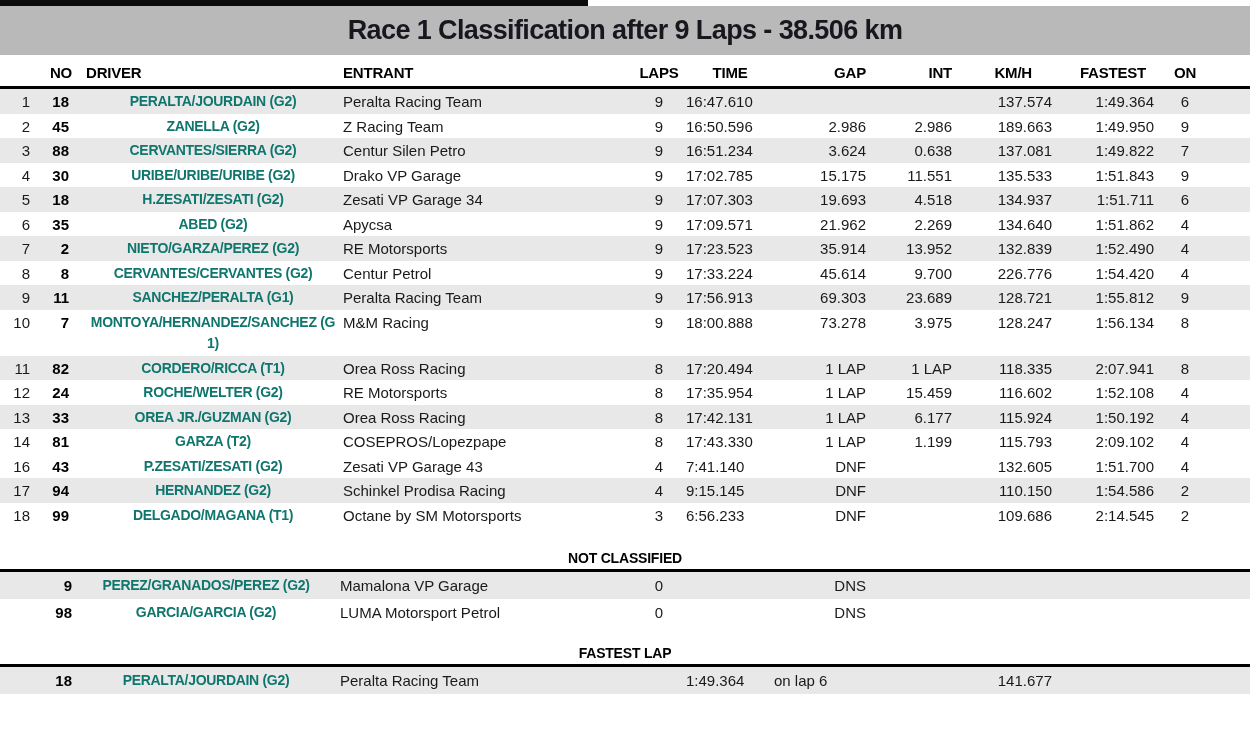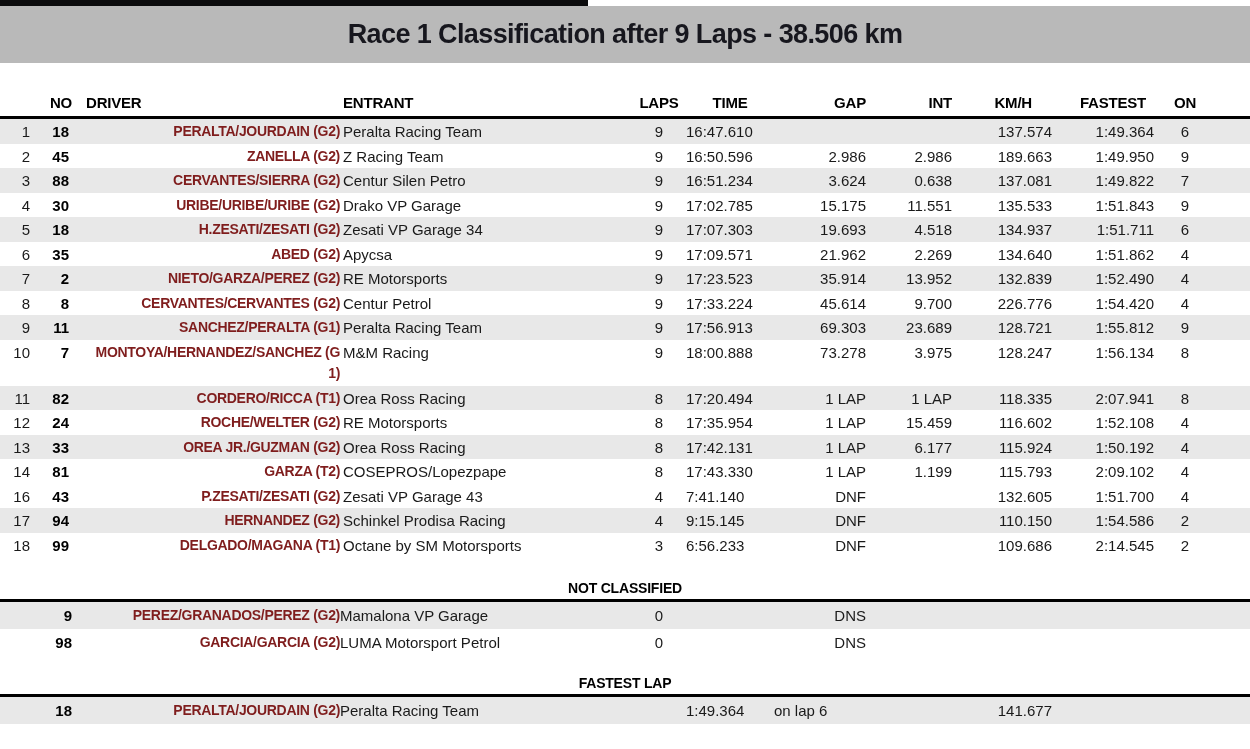--- a/index.html
+++ b/index.html
@@ -12,21 +12,21 @@
     overflow: hidden;
     position: relative;
   }
   .top-strip {
     position: absolute; top: 0; left: 0;
     width: 588px; height: 6px;
     background: #0b0b0d;
   }
   .title-bar {
     margin-top: 6px;
-    height: 57px; width: 100%;
+    height: 49px; width: 100%;
     background: #b9b9b9;
     display: flex; align-items: center; justify-content: center;
   }
   .title-bar .title {
     font-size: 27px; font-weight: bold;
     color: #17171e; letter-spacing: -0.6px;
   }
   table {
     width: 1250px;
     border-collapse: collapse;
@@ -40,42 +40,42 @@
   col.c-time    { width: 88px; }
   col.c-gap     { width: 92px; }
   col.c-int     { width: 86px; }
   col.c-kmh     { width: 100px; }
   col.c-fastest { width: 102px; }
   col.c-on      { width: 62px; }
   col.c-sp      { width: 34px; }
 
   thead th {
     font-size: 15px; font-weight: bold; color: #000;
-    padding: 31px 0 5px 0;
+    padding: 9px 0 5px 0;
     letter-spacing: -0.2px;
     white-space: nowrap;
   }
   .main-table thead tr { border-bottom: 3px solid #000; }
 
   td {
     font-size: 15px;
     padding: 2px 0 1px 0;
     line-height: 21.5px;
     vertical-align: top;
     white-space: nowrap;
   }
   tr.stripe { background: #e8e8e8; }
   .al { text-align: left; }
   .ar { text-align: right; }
   .ac { text-align: center; }
   td.pos    { text-align: right; padding-right: 4px; color: #1a1a1a; }
   td.no     { text-align: right; padding-right: 3px; font-weight: bold; color: #000; }
   td.driver {
-    text-align: right; padding-left: 14px;
-    font-weight: bold; font-size: 14px; color: #7f1d1d;
+    text-align: center; padding-left: 14px;
+    font-weight: bold; font-size: 14px; color: #0f766e;
     letter-spacing: -0.3px;
     white-space: normal; word-break: break-all;
   }
   td.entrant { text-align: left; padding-left: 3px; }
   td.laps   { text-align: center; }
   td.time   { text-align: left; }
   td.gap    { text-align: right; }
   td.gap-left { text-align: left; padding-left: 24px; }
   td.int    { text-align: right; }
   td.kmh    { text-align: right; }

